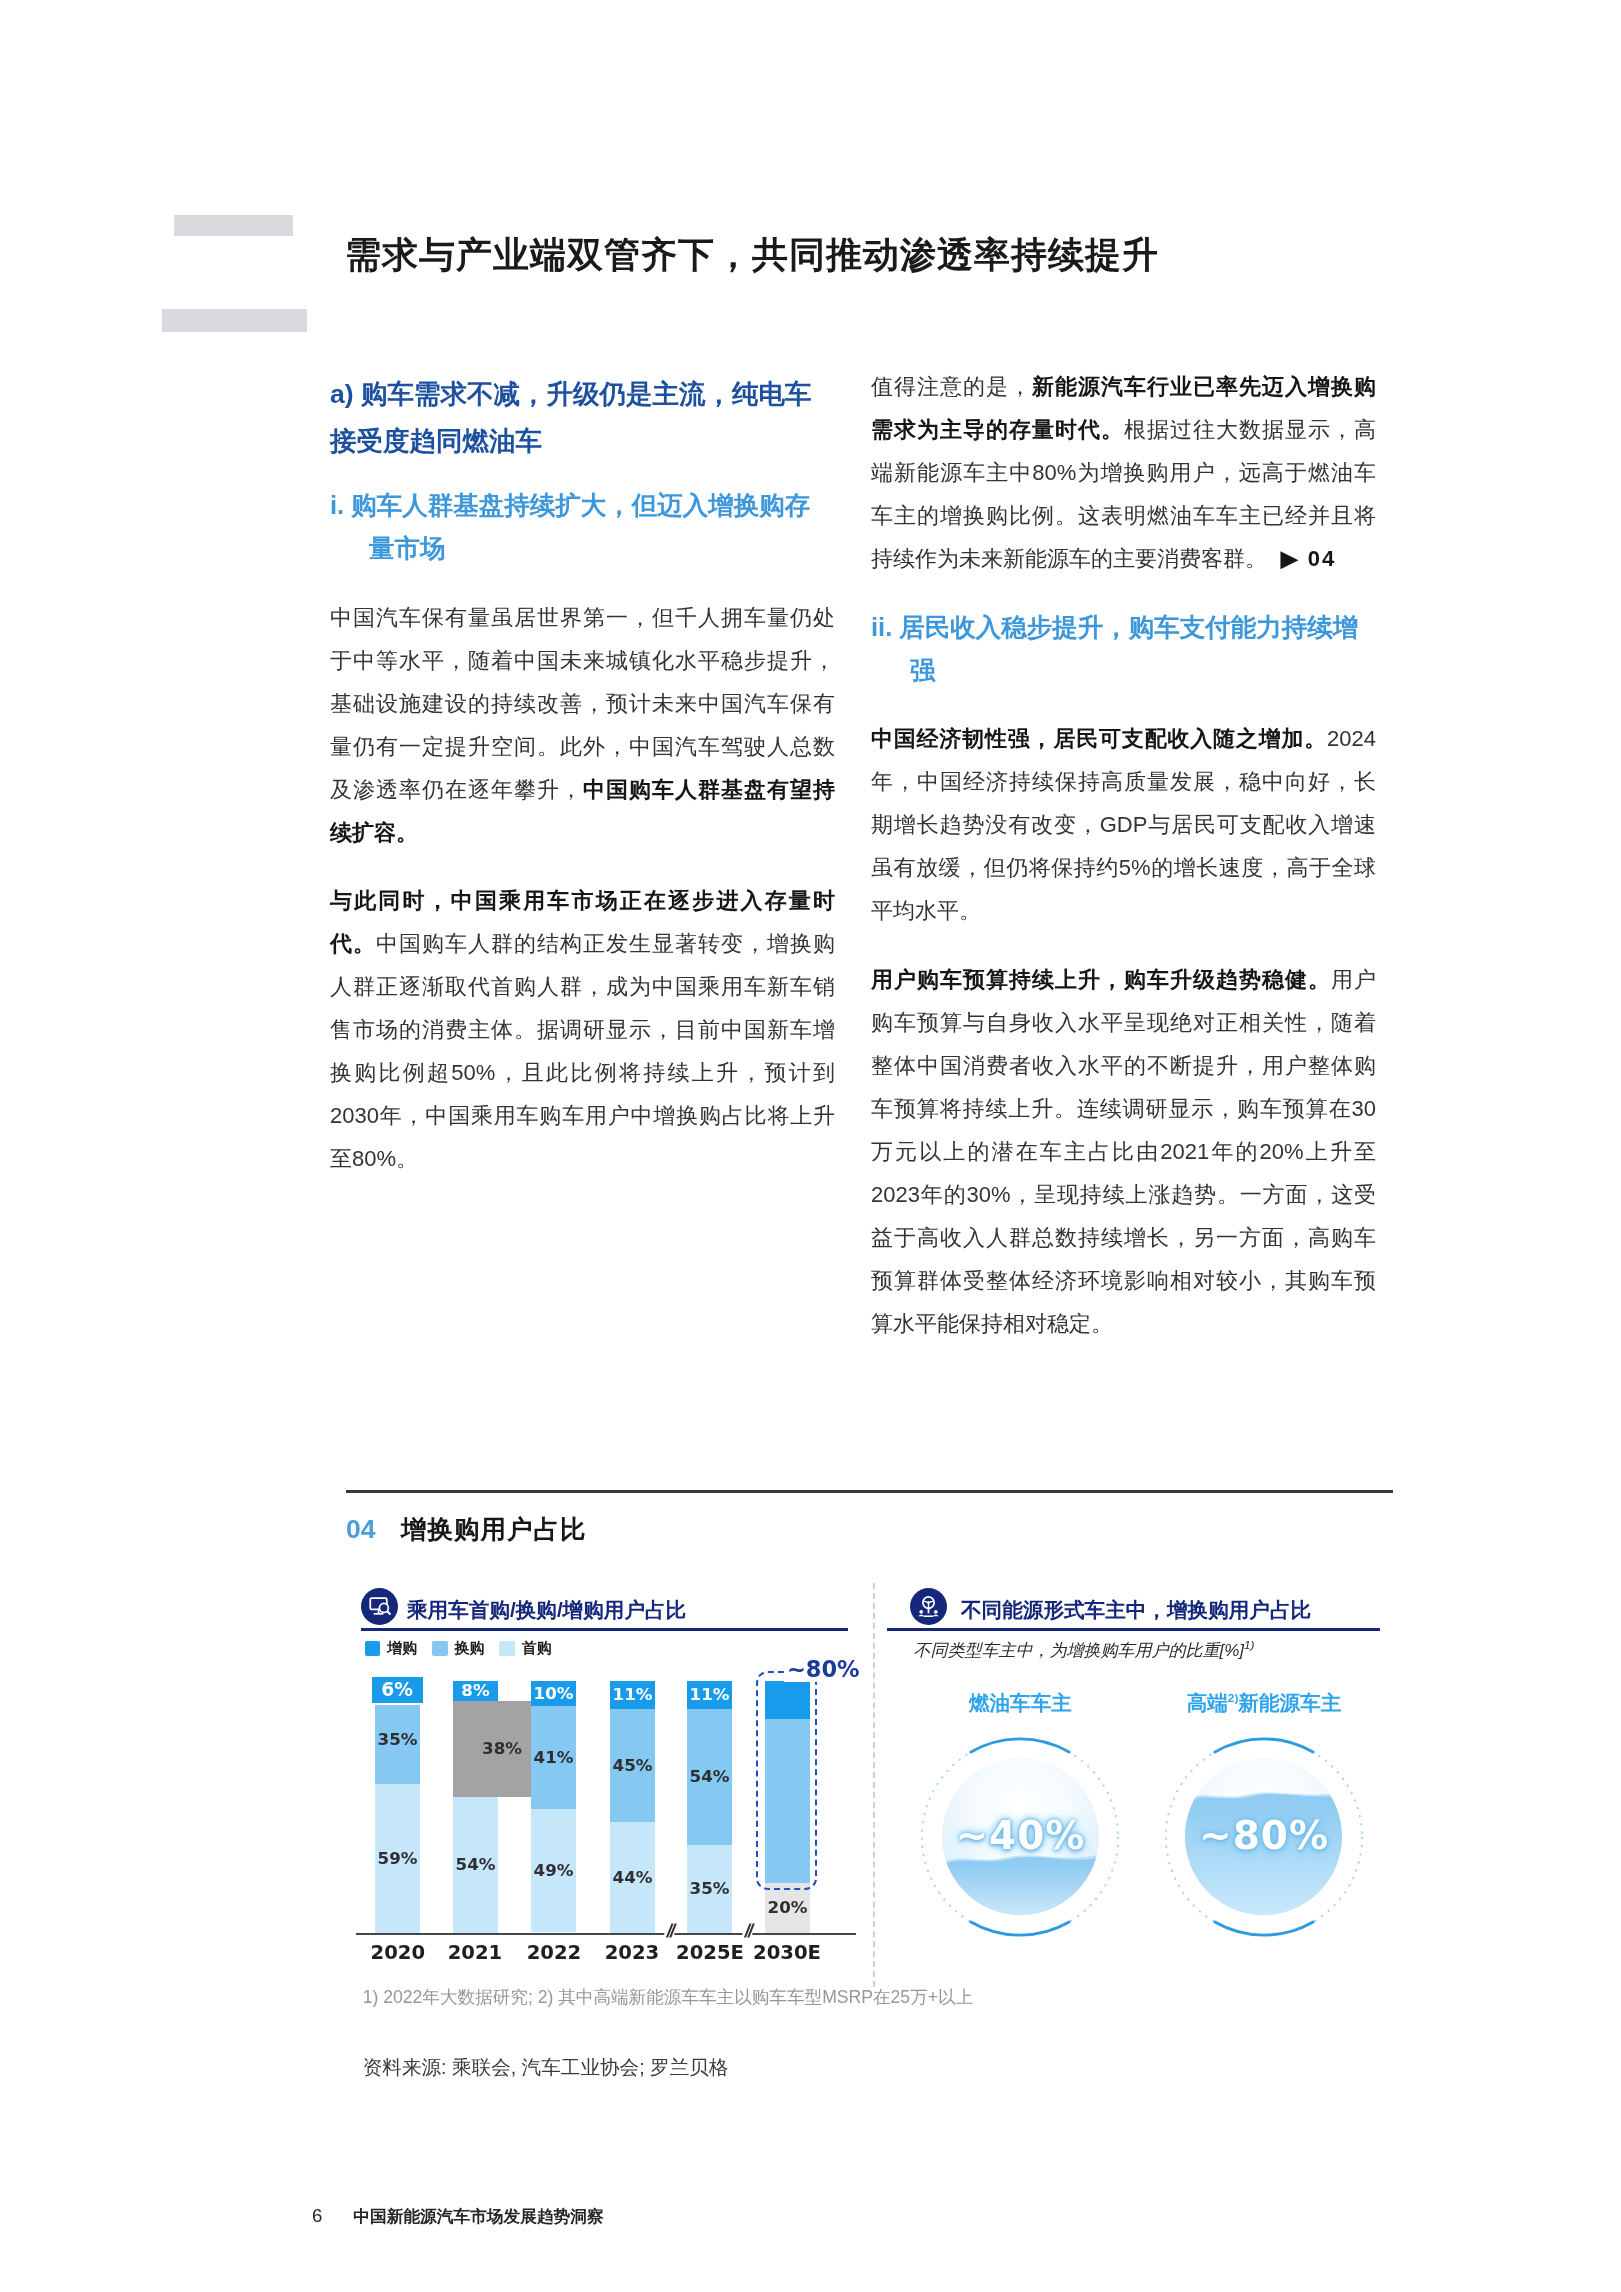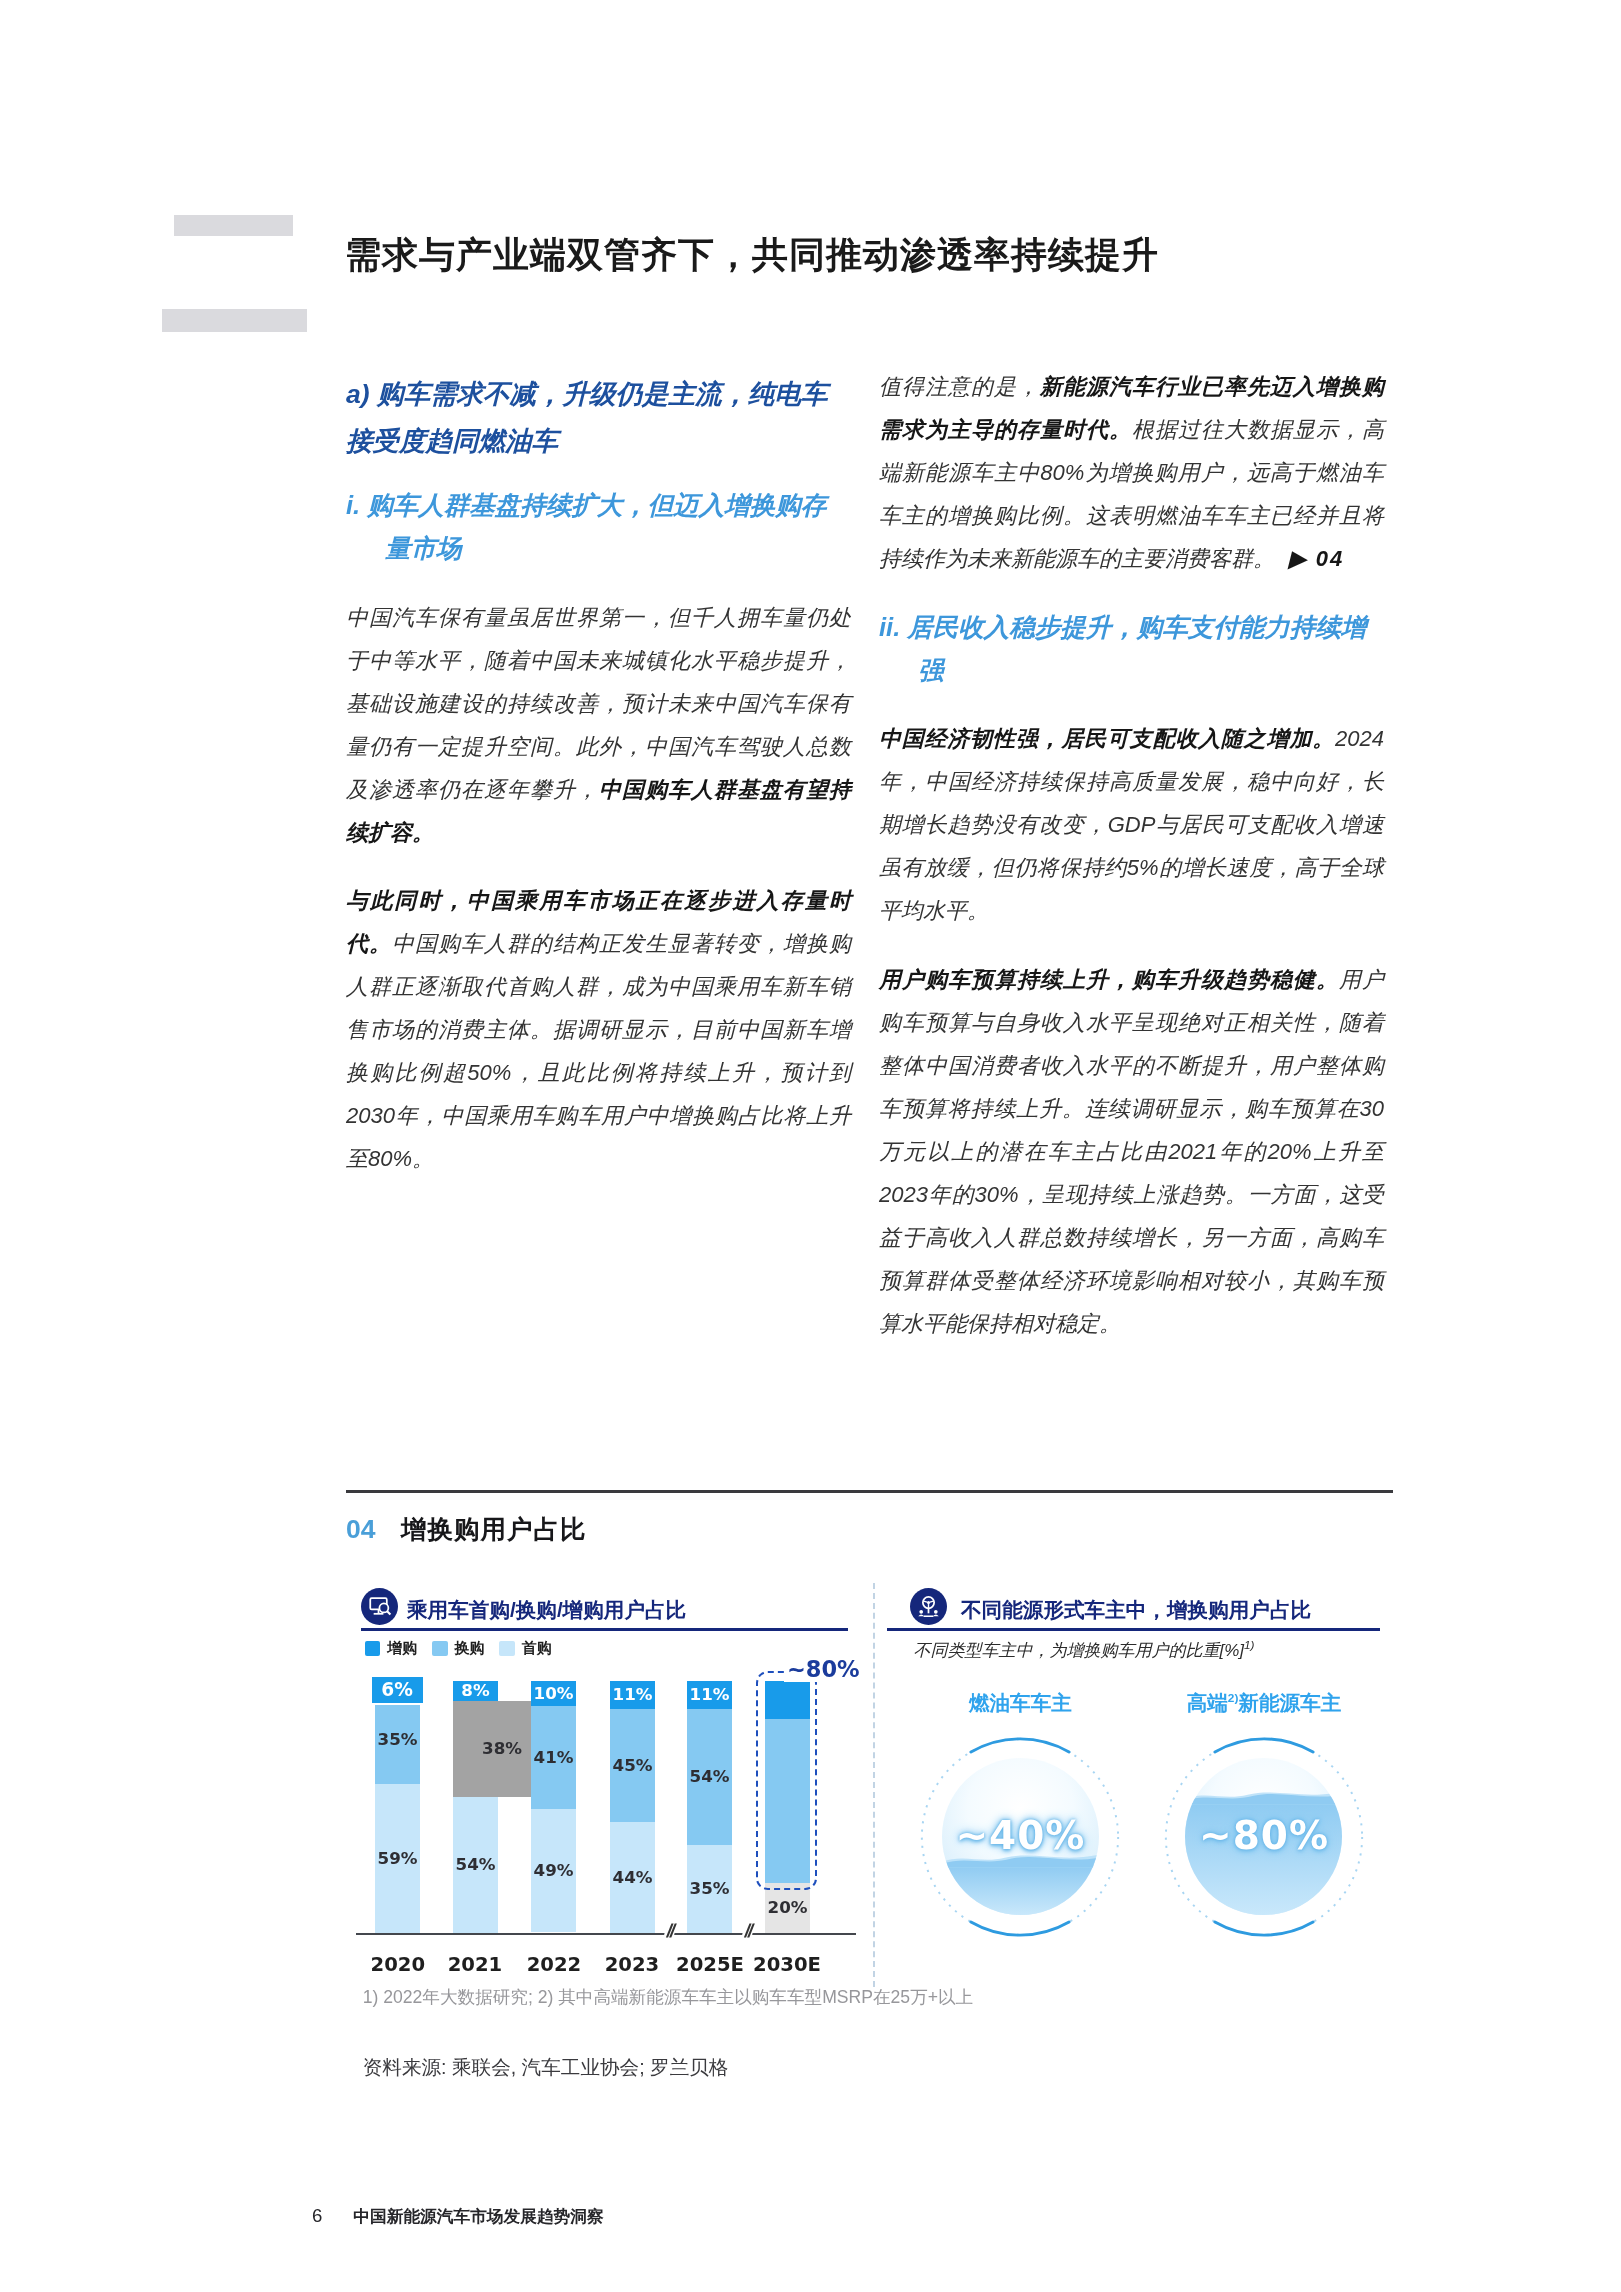--- a/index.html
+++ b/index.html
@@ -2,21 +2,21 @@
 <html style="--navy: #15277B; --accent: #4A9FD8;"><head>
 <meta charset="utf-8">
 <style>
   html,body{margin:0;padding:0;background:#fff;}
   .page{position:relative;width:1621px;height:2293px;background:#fff;overflow:hidden;
         font-family:"Liberation Sans",sans-serif;color:#333;}
   .deco-bar{position:absolute;background:#DADADE;}
   .page-title{position:absolute;left:345px;top:231px;font-size:36px;font-weight:bold;
               color:#1A1A1A;letter-spacing:1px;}
   
-  .columns{position:absolute;left:346px;top:365px;width:1047px;display:flex;gap:28px;font-style:italic;}
+  .columns{position:absolute;left:330px;top:365px;width:1047px;display:flex;gap:36px;}
   .col{flex:0 0 505px;width:505px;}
   .col p{margin:0 0 25.5px 0;font-size:22px;line-height:43px;text-align:justify;color:#333;}
   .col p b{color:#161616;}
   .col .h2{font-size:26.5px;line-height:47px;font-weight:bold;color:#1D509E;margin:5.9px 0 19.6px 0;}
   .col .h3{font-size:25.5px;line-height:43px;font-weight:bold;color:#3D97DB;
            padding-left:39px;text-indent:-39px;margin:0 0 25.5px 0;}
   .ref-marker{color:#2E86C8;font-weight:bold;margin-left:13.7px;letter-spacing:2px;}
   
   .figure{position:absolute;left:346px;top:1490px;width:1047px;height:647px;}
   .fig-rule{position:absolute;left:0;top:0;width:1047px;height:2.9px;background:#3A3A3E;}
@@ -45,21 +45,21 @@
        transform:translateY(-50%);line-height:17.6px;}
   .lab-dark{color:#fff;}
   .hl-box{position:absolute;border:2.9px solid #fff;border-radius:2px;display:flex;
           align-items:center;justify-content:center;color:#fff;z-index:3;
           font-family:"DejaVu Sans",sans-serif;font-weight:bold;font-size:18.6px;}
   .anno-box{position:absolute;border:2.9px dashed #1E4FBD;border-radius:11.8px;z-index:2;}
   .anno-label{position:absolute;font-family:"DejaVu Sans",sans-serif;font-weight:bold;
               font-size:22.5px;color:#1B3C9C;z-index:4;background:#fff;padding:0 2.9px;}
   .axis-break{position:absolute;top:239px;font-size:18.6px;font-weight:bold;color:#333;
               background:#fff;padding:0 2px;transform:skewX(-12deg);letter-spacing:-2px;z-index:2;}
-  .x-tick{position:absolute;top:272px;width:88px;text-align:center;font-size:19.6px;
+  .x-tick{position:absolute;top:260px;width:88px;text-align:center;font-size:19.6px;
           font-weight:600;color:#1F1F1F;font-family:"DejaVu Sans",sans-serif;}
   
   .chart-subtitle{position:absolute;left:26.5px;top:55px;font-size:17px;font-style:italic;
                   color:#2B2B2B;}
   .chart-subtitle sup,.g-label sup{font-size:11.8px;}
   .gauge{position:absolute;width:212px;text-align:center;top:106px;}
   .g-label{font-size:20.6px;font-weight:bold;color:#2FA3ED;}
   .g-visual{position:relative;width:212px;height:212px;margin-top:13.7px;}
   .g-ring{position:absolute;left:0;top:0;}
   .g-bowl{position:absolute;left:27.4px;top:27.4px;width:157px;height:157px;border-radius:50%;

